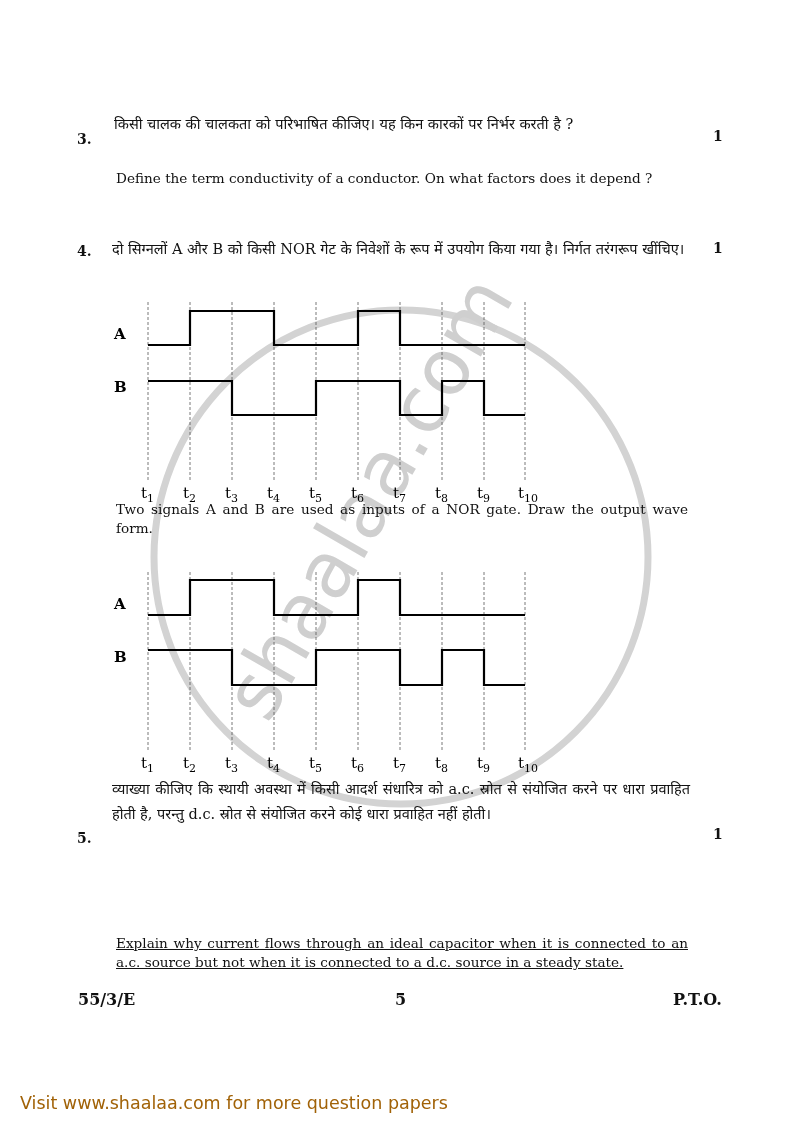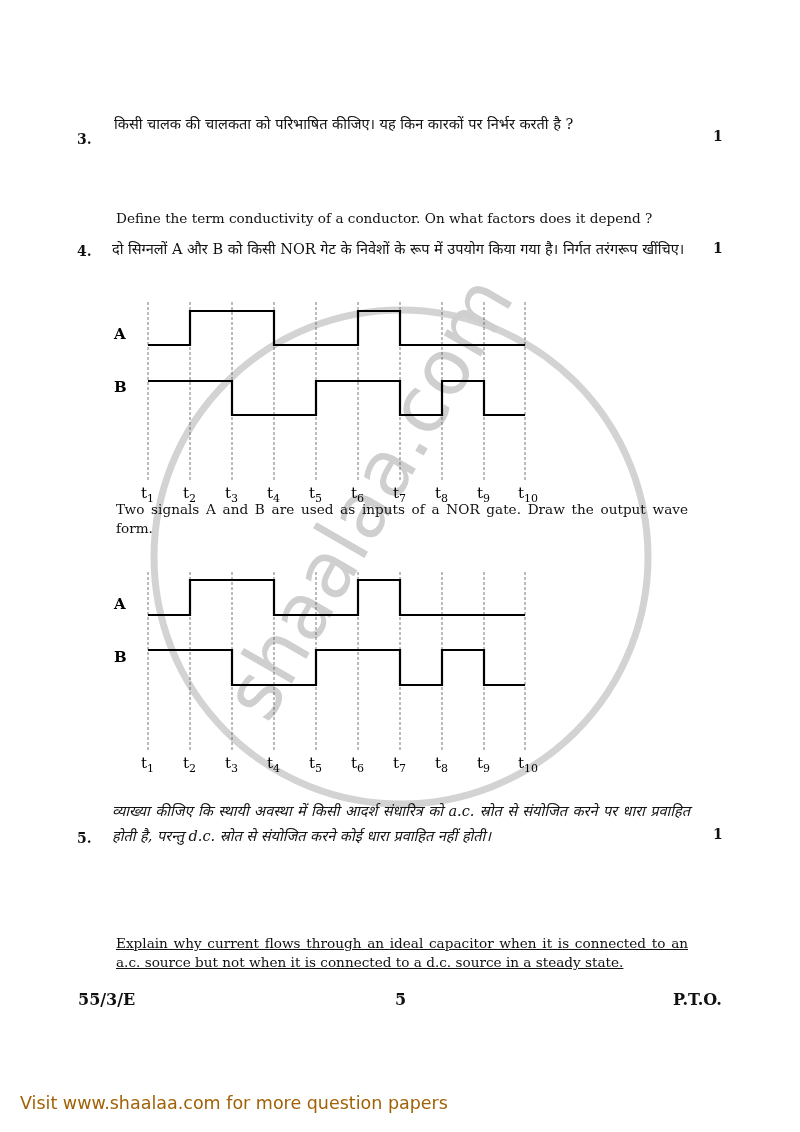--- a/index.html
+++ b/index.html
@@ -24,21 +24,21 @@
 <body>
 
 <svg class="abs" style="left:0;top:0;" width="800" height="1132">
   <circle cx="401" cy="557" r="247" fill="none" stroke="#d3d3d3" stroke-width="7"></circle>
   <text x="0" y="0" font-size="78" fill="#cfcfcf" style="font-family:'DejaVu Sans','Liberation Sans',sans-serif;" transform="translate(268 725) rotate(-60)">shaalaa.com</text>
 </svg>
 
 <div class="qnum" style="top:131px;">3.</div>
 <div class="hindi" style="top:112px; left:114px;">किसी चालक की चालकता को परिभाषित कीजिए।  यह किन कारकों पर निर्भर करती है ?</div>
 <div class="marks" style="top:128px;">1</div>
-<div class="eng" style="top:169px; text-align:left; width:600px;margin-top:40px;">Define the term conductivity of a conductor.  On what factors does it depend ?</div>
+<div class="eng" style="top:169px; text-align:left; width:600px;">Define the term conductivity of a conductor.  On what factors does it depend ?</div>
 
 <div class="qnum" style="top:243px;">4.</div>
 <div class="hindi" style="top:237px;">दो सिग्नलों A और B को किसी NOR गेट के निवेशों के रूप में उपयोग किया गया है।  निर्गत तरंगरूप खींचिए।</div>
 <div class="marks" style="top:240px;">1</div>
 
 <svg class="abs" style="left:0;top:290px;" width="800" height="220">
   <g stroke="#555" stroke-width="0.8" stroke-dasharray="3,2">
     <line x1="148" y1="12" x2="148" y2="192"></line>
       <line x1="190" y1="12" x2="190" y2="192"></line>
     <line x1="232" y1="12" x2="232" y2="192"></line>
@@ -95,21 +95,21 @@
     <text x="309" y="208"><tspan>t</tspan><tspan dy="4" font-size="11">5</tspan></text>
     <text x="351" y="208"><tspan>t</tspan><tspan dy="4" font-size="11">6</tspan></text>
     <text x="393" y="208"><tspan>t</tspan><tspan dy="4" font-size="11">7</tspan></text>
     <text x="435" y="208"><tspan>t</tspan><tspan dy="4" font-size="11">8</tspan></text>
     <text x="477" y="208"><tspan>t</tspan><tspan dy="4" font-size="11">9</tspan></text>
     <text x="518" y="208"><tspan>t</tspan><tspan dy="4" font-size="11">10</tspan></text>
   </g>
 </svg>
 
 <div class="qnum" style="top:830px;">5.</div>
-<div class="hindi" style="top:799px; text-align:justify;font-style:italic;">व्याख्या कीजिए कि स्थायी अवस्था में किसी आदर्श संधारित्र को a.c. स्रोत से संयोजित करने पर धारा प्रवाहित होती है, परन्तु d.c. स्रोत से संयोजित करने कोई धारा प्रवाहित नहीं होती।</div>
+<div class="hindi" style="top:777px; text-align:justify;">व्याख्या कीजिए कि स्थायी अवस्था में किसी आदर्श संधारित्र को a.c. स्रोत से संयोजित करने पर धारा प्रवाहित होती है, परन्तु d.c. स्रोत से संयोजित करने कोई धारा प्रवाहित नहीं होती।</div>
 <div class="marks" style="top:826px;">1</div>
 <div class="eng" style="top:934px;text-decoration:underline;">Explain why current flows through an ideal capacitor when it is connected to an a.c. source but not when it is connected to a d.c. source in a steady state.</div>
 
 <div class="footer" style="left:78px;">55/3/E</div>
 <div class="footer" style="left:395px;">5</div>
 <div class="footer" style="left:673px;">P.T.O.</div>
 
 <div class="visit">Visit www.shaalaa.com for more question papers</div>
 
 </body></html>

